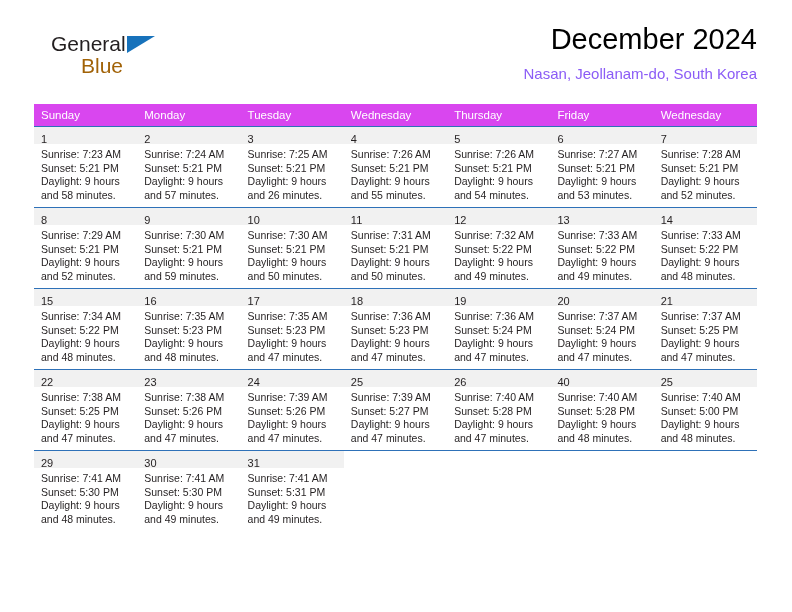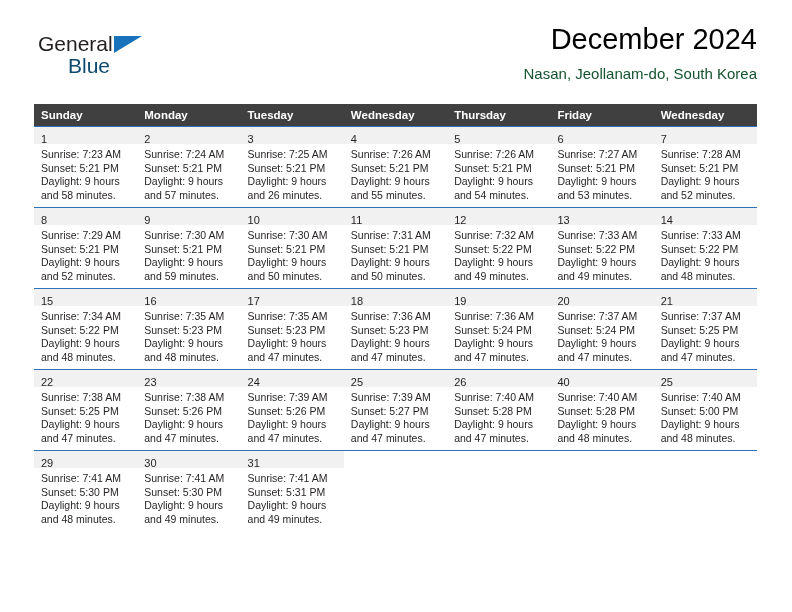--- a/index.html
+++ b/index.html
@@ -24,21 +24,21 @@
   
   .topbar {
     position: absolute;
     left: 34px;
     top: 22px;
     right: 35px;
     height: 72px;
   }
   .logo {
     position: absolute;
-    left: 4px;
+    left: 17px;
     top: 10px;
     width: 180px;
     height: 56px;
   }
   .logo-general {
     position: absolute;
     left: 0;
     top: 0;
     font-size: 21px;
     line-height: 24px;
@@ -53,59 +53,59 @@
     height: 0;
     border-left: 28px solid #1772bb;
     border-bottom: 17px solid transparent;
   }
   .logo-blue {
     position: absolute;
     left: 30px;
     top: 22px;
     font-size: 21px;
     line-height: 24px;
-    color: #0c4a6e;
+    color: #a16207;
   }
 
   .titles {
     position: absolute;
     right: 0;
     top: 0;
     text-align: right;
   }
   .cal-title {
     font-size: 29px;
     line-height: 34px;
     color: #000000;
     font-weight: normal;
     margin: 0;
     white-space: nowrap;
   }
   .cal-subtitle {
     font-size: 15px;
     line-height: 20px;
-    color: #14532d;
+    color: #8b5cf6;
     margin: 8px 0 0 0;
     white-space: nowrap;
   }
 
   
   .calendar {
     position: absolute;
     left: 34px;
     top: 104px;
     width: 723px;
     border-collapse: collapse;
     table-layout: fixed;
   }
   .calendar th {
-    background: #404040;
+    background: #d946ef;
     color: #ffffff;
     font-size: 11.5px;
-    font-weight: bold;
+    font-weight: normal;
     text-align: left;
     padding: 5px 0 5px 7px;
     height: 11px;
     border: none;
   }
   .calendar td {
     vertical-align: top;
     padding: 0;
     border: none;
     border-top: 1.2px solid #2e71b8;

